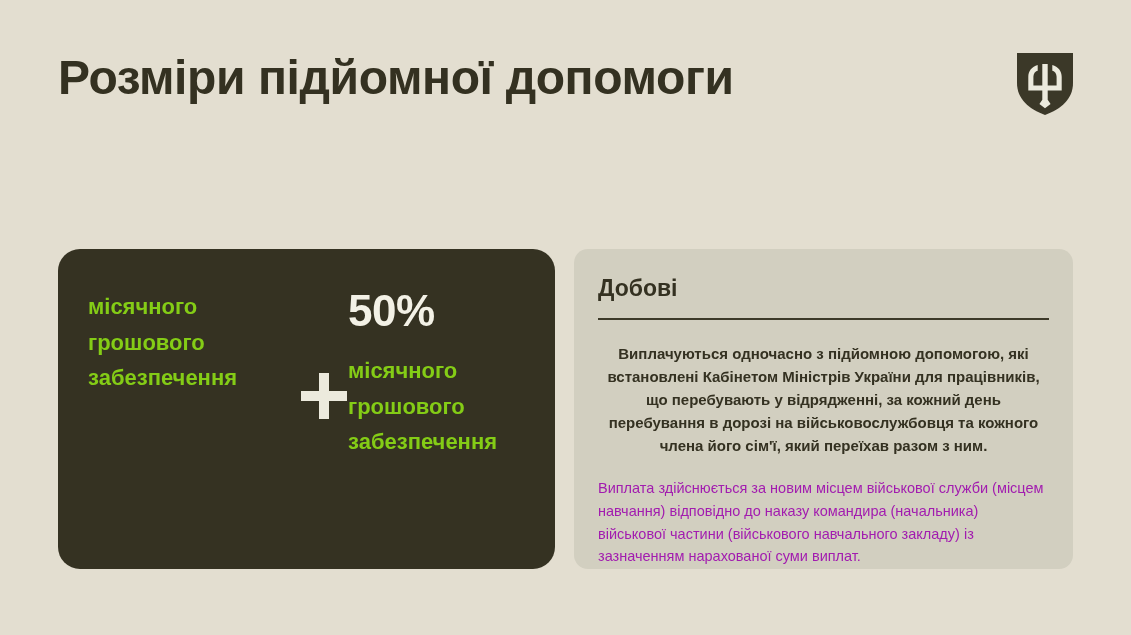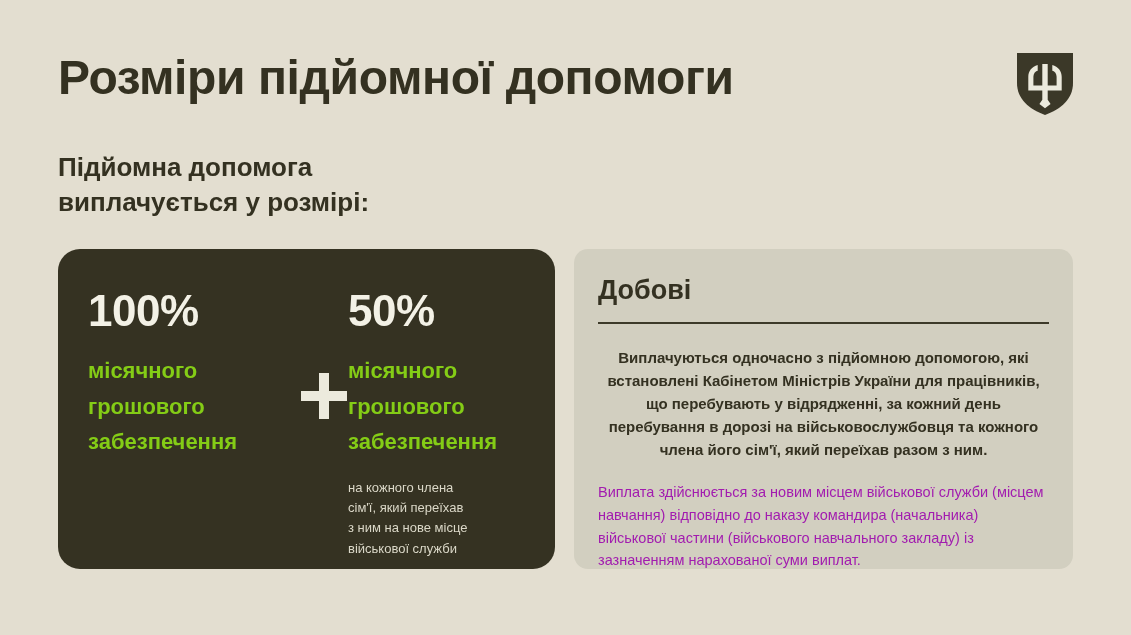--- a/index.html
+++ b/index.html
@@ -136,21 +136,21 @@
     left: 574px;
     top: 249px;
     width: 499px;
     height: 320px;
     background: #d2cfc0;
     border-radius: 14px;
     padding: 26px 24px 0 24px;
   }
 
   .panel-title {
-    font-size: 27px;
+    font-size: 23px;
     font-weight: bold;
     color: #343121;
     margin-bottom: 16px;
   }
 
   .panel-divider {
     height: 2px;
     background: #3d3a29;
     width: 451px;
     margin-bottom: 22px;
@@ -182,46 +182,37 @@
   <div class="emblem">
     <svg width="56" height="62" viewBox="0 0 56 62" xmlns="http://www.w3.org/2000/svg">
       <path d="M0 0 H56 V30 C56 46 44 56 28 62 C12 56 0 46 0 30 Z" fill="#3b3828"></path>
       <path d="M25.3 11 h5.4 v21.5 h4.6 V17.5 c2.6 0.9 4.3 3.2 4.3 6.3 v8.7 h-4.3 v5.1 h9.4 V23.8
                c0 -5.9 -3.6 -10.3 -9.4 -11.9 v25.7 h-4.6 v9.1 l2.9 4.2 l-5.6 4.4 l-5.6 -4.4 l2.9 -4.2 v-9.1
                h-4.6 V11.9 C14.9 13.5 11.3 17.9 11.3 23.8 v13.8 h9.4 v-5.1 h-4.3 v-8.7 c0 -3.1 1.7 -5.4 4.3 -6.3
                v15 h4.6 Z" fill="#eceadd"></path>
     </svg>
   </div>
 
-  <div class="subtitle">
-    <div>Підйомна допомога</div>
-    <div>виплачується у розмірі:</div>
-  </div>
 
   <div class="dark-card">
     <div class="cols">
 
       <div class="col col-left">
-        <div class="pct">100%</div>
         <div class="pct-desc" style="white-space: pre-line;">місячного
 грошового
 забезпечення</div>
       </div>
 
       <div class="plus-sign"></div>
 
       <div class="col col-right">
         <div class="pct">50%</div>
         <div class="pct-desc" style="white-space: pre-line;">місячного
 грошового
 забезпечення</div>
-        <div class="pct-note" style="white-space: pre-line;">на кожного члена
-сім'ї, який переїхав
-з ним на нове місце
-військової служби</div>
       </div>
 
     </div>
   </div>
 
   <div class="light-panel">
     <div class="panel-title">Добові</div>
     <div class="panel-divider"></div>
     <div class="panel-para-strong">Виплачуються одночасно з підйомною допомогою, які встановлені Кабінетом Міністрів України для працівників, що перебувають у відрядженні, за кожний день перебування в дорозі на військовослужбовця та кожного члена його сім'ї, який переїхав разом з ним.</div>
     <div class="panel-para">Виплата здійснюється за новим місцем військової служби (місцем навчання) відповідно до наказу командира (начальника) військової частини (військового навчального закладу) із зазначенням нарахованої суми виплат.</div>

